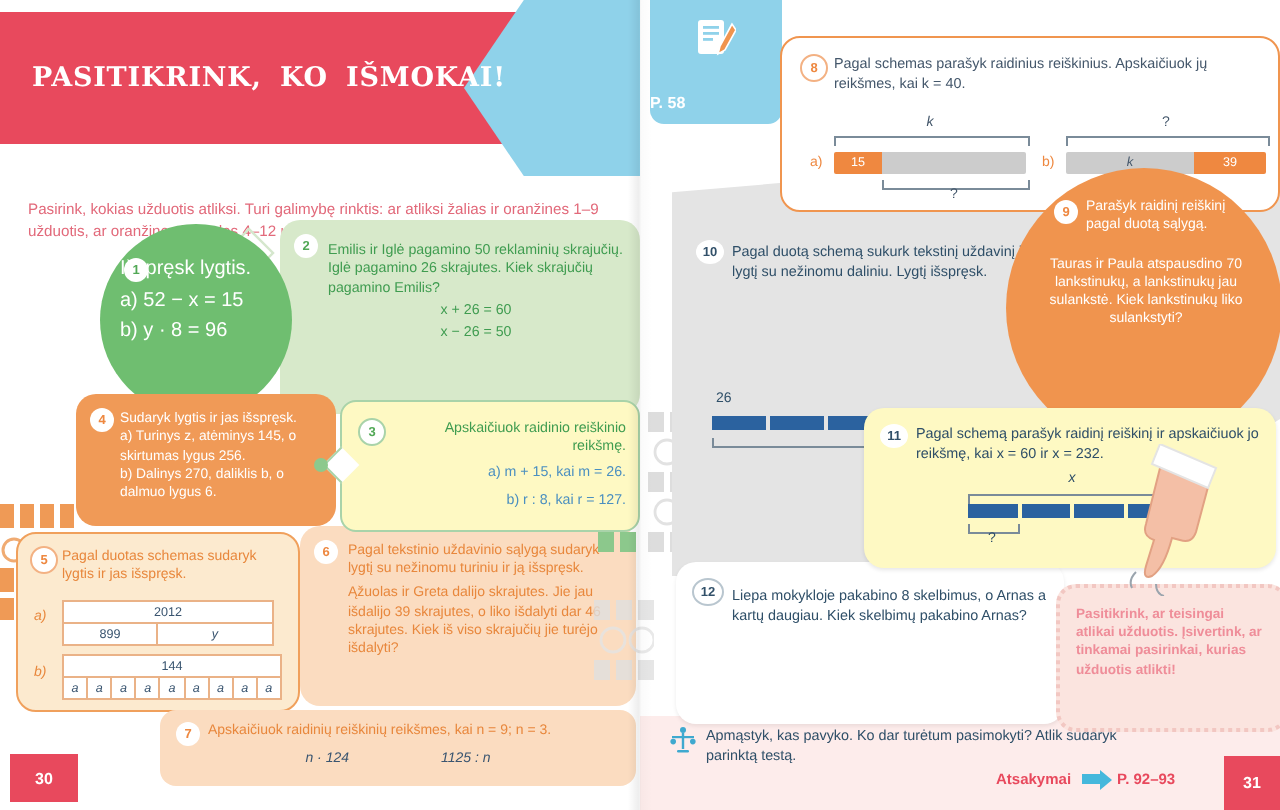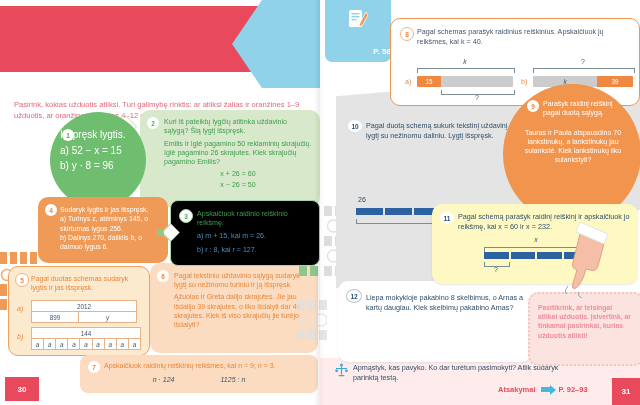--- a/index.html
+++ b/index.html
@@ -37,21 +37,21 @@
   .ex2{position:absolute;left:140px;top:110px;width:180px;height:97px;background:#d7e9ca;border-radius:10px;z-index:1;}
   .ex2 .badge{left:7px;top:7px;}
   .ex2-inner{position:absolute;left:24px;top:8px;width:148px;font-size:7.1px;line-height:1.32;color:#3f9c50;}
   .ex2-body{margin-top:3px;}
   .eq{text-align:center;margin-top:2px;color:#3f9c50;}
 
   .ex4{position:absolute;left:38px;top:197px;width:130px;height:66px;background:#f09a57;border-radius:10px;color:#fff;z-index:2;}
   .ex4 .badge{left:7px;top:7px;}
   .ex4-inner{position:absolute;left:22px;top:8px;width:102px;font-size:6.9px;line-height:1.35;}
 
-  .ex3{position:absolute;left:170px;top:200px;width:148px;height:64px;background:#000000;border:1.5px solid #a9d3a9;border-radius:8px;z-index:2;}
+  .ex3{position:absolute;left:170px;top:200px;width:148px;height:64px;background:#fef9c3;border:1.5px solid #a9d3a9;border-radius:8px;z-index:2;text-align:right;}
   .ex3-arrow{position:absolute;left:-7.5px;top:25px;width:12px;height:12px;background:#fff;
              border-left:1.5px solid #a9d3a9;border-bottom:1.5px solid #a9d3a9;transform:rotate(45deg);}
   .ex3 .badge{left:8px;top:8px;}
   .ex3-inner{position:absolute;left:26px;top:9px;width:116px;font-size:7.1px;line-height:1.3;}
   .ex3-q{color:#3f9c50;}
   .ex3-ab{color:#4a8fc0;margin-top:4px;}
   .green-dot{position:absolute;left:157px;top:229px;width:7px;height:7px;border-radius:50%;background:#8cc98d;z-index:2;}
 
   .deco-orange{position:absolute;left:0;top:252px;z-index:0;}
 
@@ -78,21 +78,21 @@
   
   .fold{position:absolute;left:314px;top:0;width:12px;height:405px;z-index:8;
         background:linear-gradient(90deg,rgba(0,0,0,0),rgba(0,0,0,.07) 45%,rgba(0,0,0,.02) 55%,rgba(0,0,0,0));}
   .gut-g{position:absolute;left:299px;top:206px;z-index:0;}
   .gut-gr{position:absolute;left:324px;top:206px;z-index:0;}
   .gut-low{position:absolute;left:297px;top:300px;z-index:0;opacity:.8;}
 
   
   .tab{position:absolute;left:325px;top:0;width:66px;height:62px;background:#8fd2ea;border-radius:0 0 7px 7px;z-index:3;}
   .tab svg{position:absolute;left:23px;top:9px;}
-  .tab-ref{position:absolute;bottom:6px;width:100%;text-align:right;color:#fff;font-size:8px;font-weight:bold;}
+  .tab-ref{position:absolute;bottom:6px;width:100%;text-align:left;color:#fff;font-size:8px;font-weight:bold;}
 
   .graypanel{position:absolute;left:336px;top:70px;width:304px;height:218px;background:#e4e4e4;
              clip-path:polygon(0 12%,100% 0,100% 64%,58% 100%,0 100%);z-index:0;}
 
   .ex8{position:absolute;left:390px;top:18px;width:248px;height:86px;background:#fff;border:1.5px solid #f0954f;border-radius:10px;z-index:3;}
   .ex8 .badge{left:9px;top:8px;}
   .ex8-q{position:absolute;left:26px;top:8px;width:206px;color:#44576b;font-size:7.2px;line-height:1.35;}
   .scheme{position:absolute;width:110px;height:38px;}
   #ex8a{left:14px;top:46px;}
   #ex8b{left:130px;top:46px;}
@@ -165,20 +165,21 @@
   #p30{left:5px;top:377px;width:34px;height:24px;}
   #p31{left:612px;top:378px;width:28px;height:27px;}
 </style>
 </head>
 <body>
 
 <div id="stage">
 
   <div class="hdr"></div>
   <div class="pennant"></div>
+  <div class="title">PASITIKRINK, KO IŠMOKAI!</div>
   <div class="intro">Pasirink, kokias užduotis atliksi. Turi galimybę rinktis: ar atliksi žalias ir oranžines 1–9 užduotis, ar oranžines ir juodas 4–12 užduotis.</div>
 
   <svg class="deco-diamonds" width="82" height="70" viewBox="0 0 82 70">
     <g fill="none" stroke="#d5e7cd" stroke-width="1.2">
       <rect x="20" y="6" width="17" height="17" transform="rotate(45 28.5 14.5)"></rect>
       <rect x="50" y="6" width="17" height="17" transform="rotate(45 58.5 14.5)"></rect>
       <rect x="20" y="46" width="17" height="17" transform="rotate(45 28.5 54.5)"></rect>
       <rect x="50" y="46" width="17" height="17" transform="rotate(45 58.5 54.5)"></rect>
       <rect x="65" y="26" width="17" height="17" transform="rotate(45 73.5 34.5)"></rect>
     </g>
@@ -192,21 +193,20 @@
     <div class="ex1-text">
       <div>Išspręsk lygtis.</div>
       <div>a) 52 − x = 15</div>
       <div>b) y · 8 = 96</div>
     </div>
   </div>
 
   <div class="ex2">
     <div class="badge b-green">2</div>
     <div class="ex2-inner">
-      <div>Kuri iš pateiktų lygčių atitinka uždavinio sąlygą? Šią lygtį išspręsk.</div>
       <div class="ex2-body">Emilis ir Iglė pagamino 50 reklaminių skrajučių. Iglė pagamino 26 skrajutes. Kiek skrajučių pagamino Emilis?</div>
       <div class="eq">x + 26 = 60</div>
       <div class="eq">x − 26 = 50</div>
     </div>
   </div>
 
   <div class="ex4">
     <div class="badge b-orange">4</div>
     <div class="ex4-inner">
       <div>Sudaryk lygtis ir jas išspręsk.</div>

